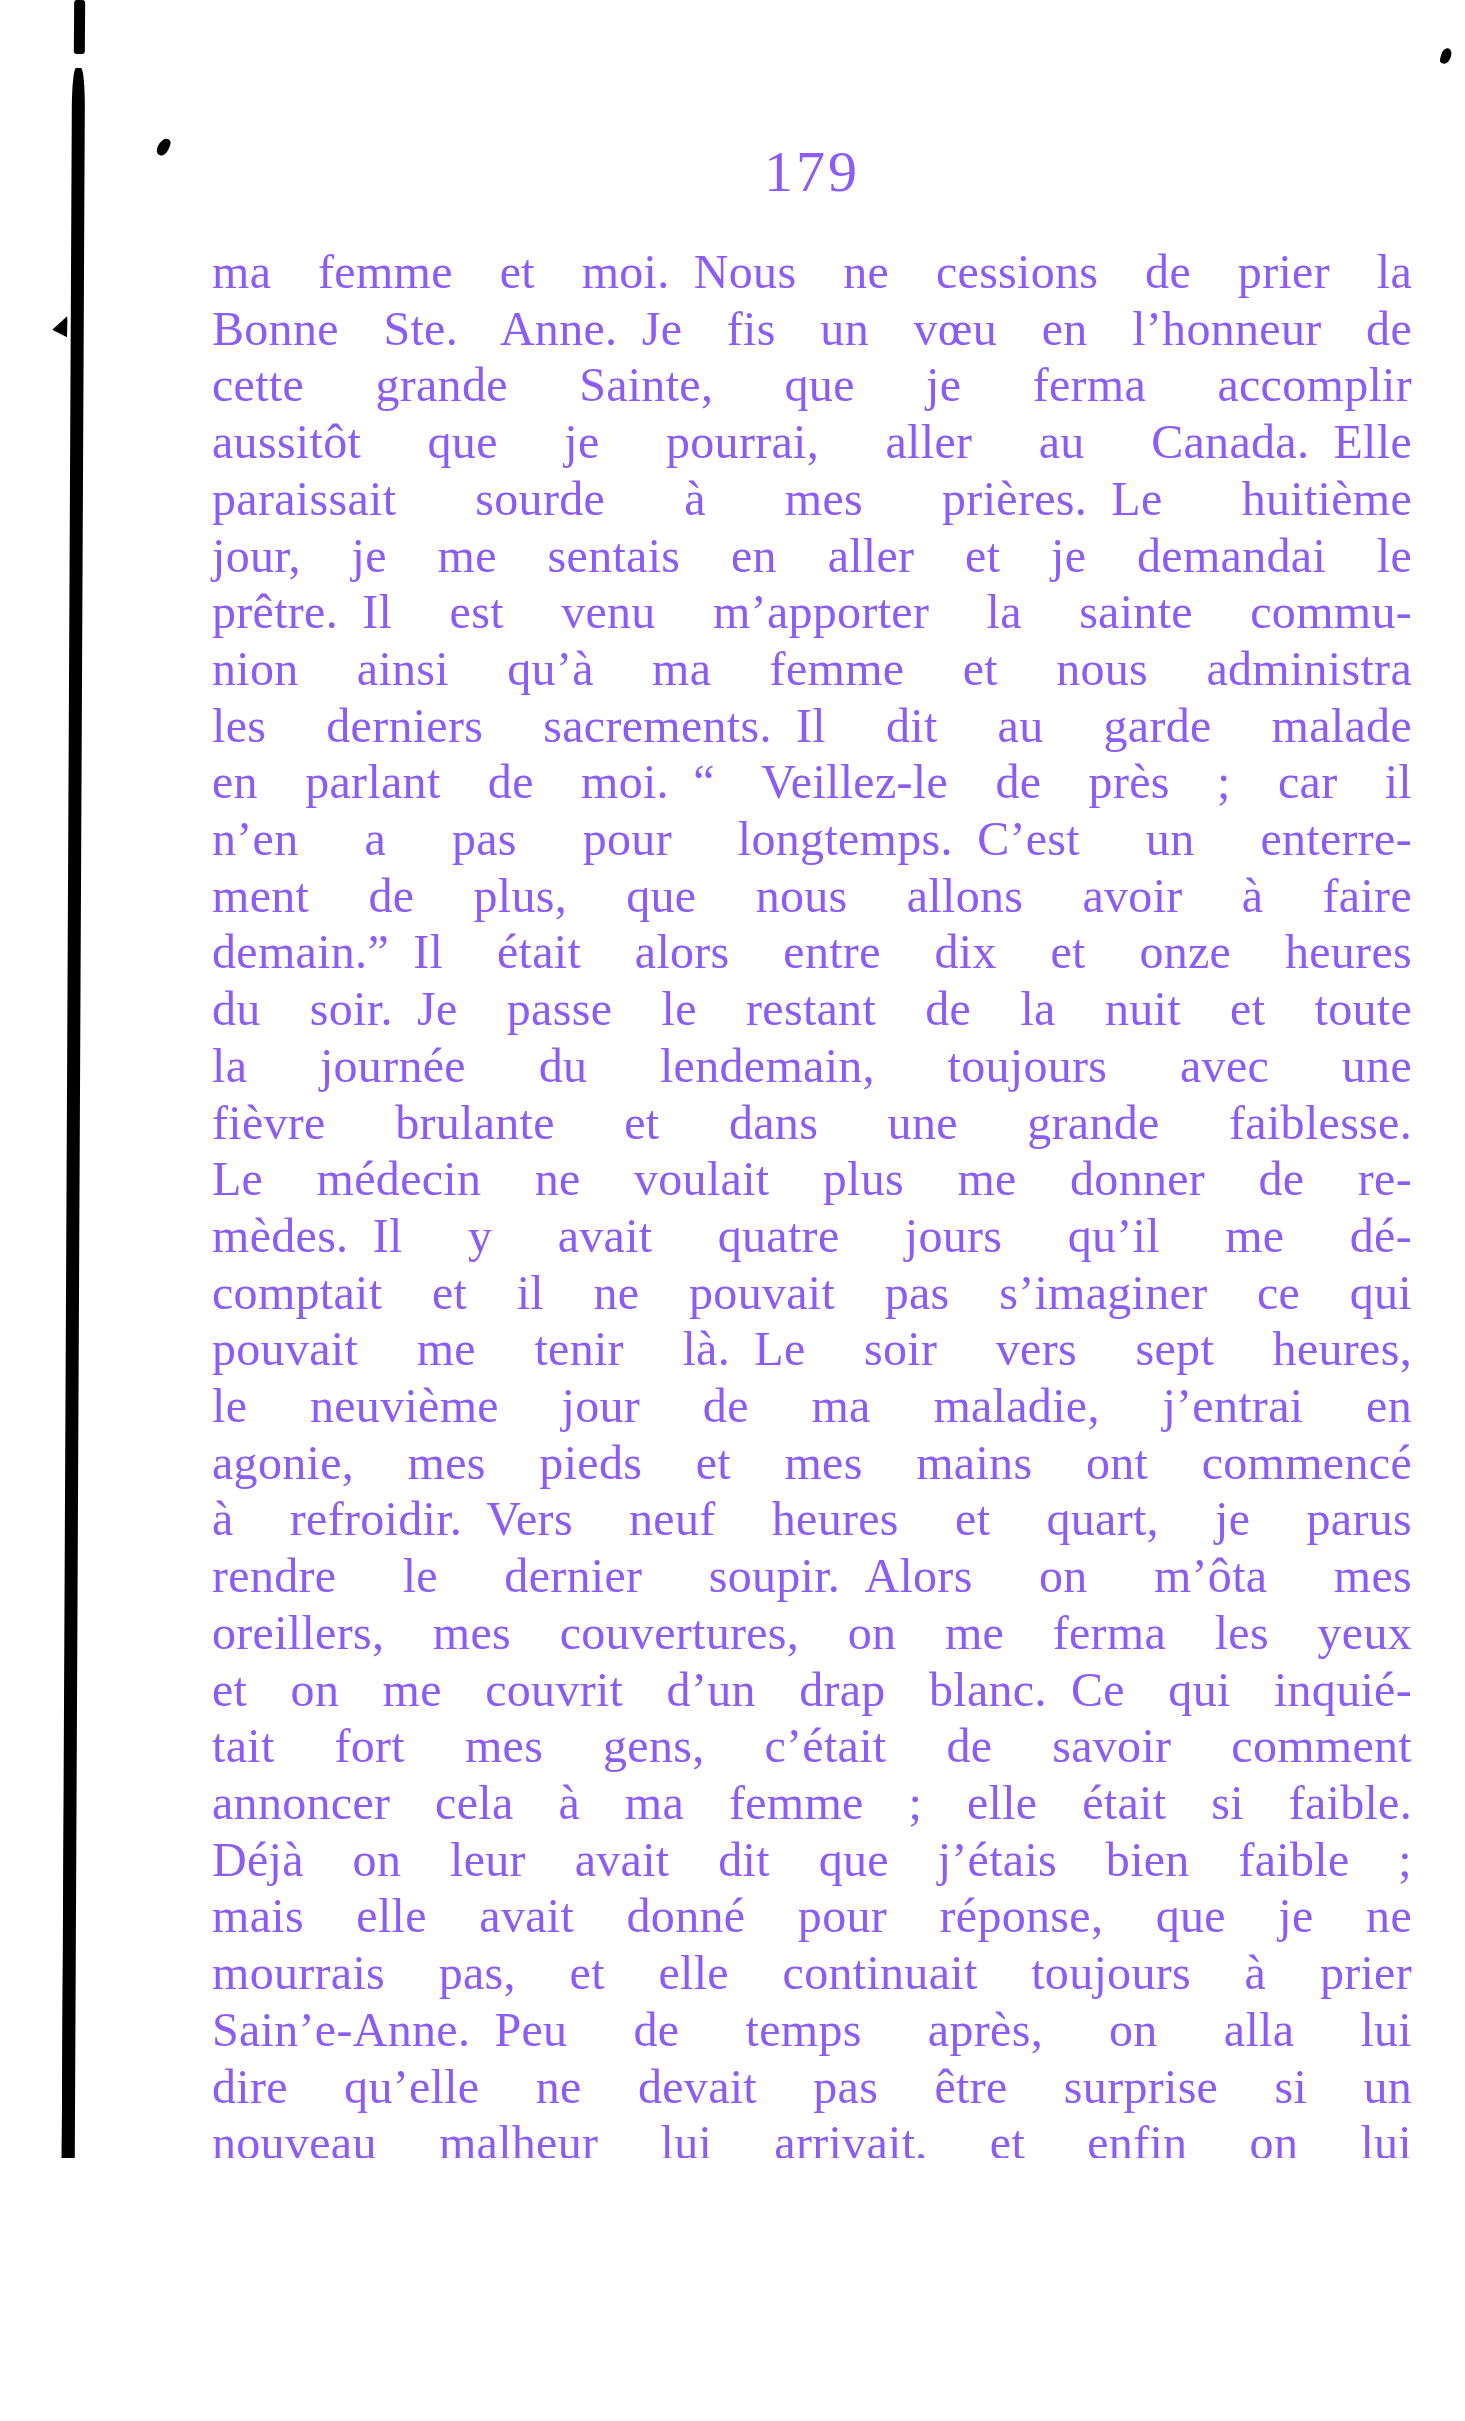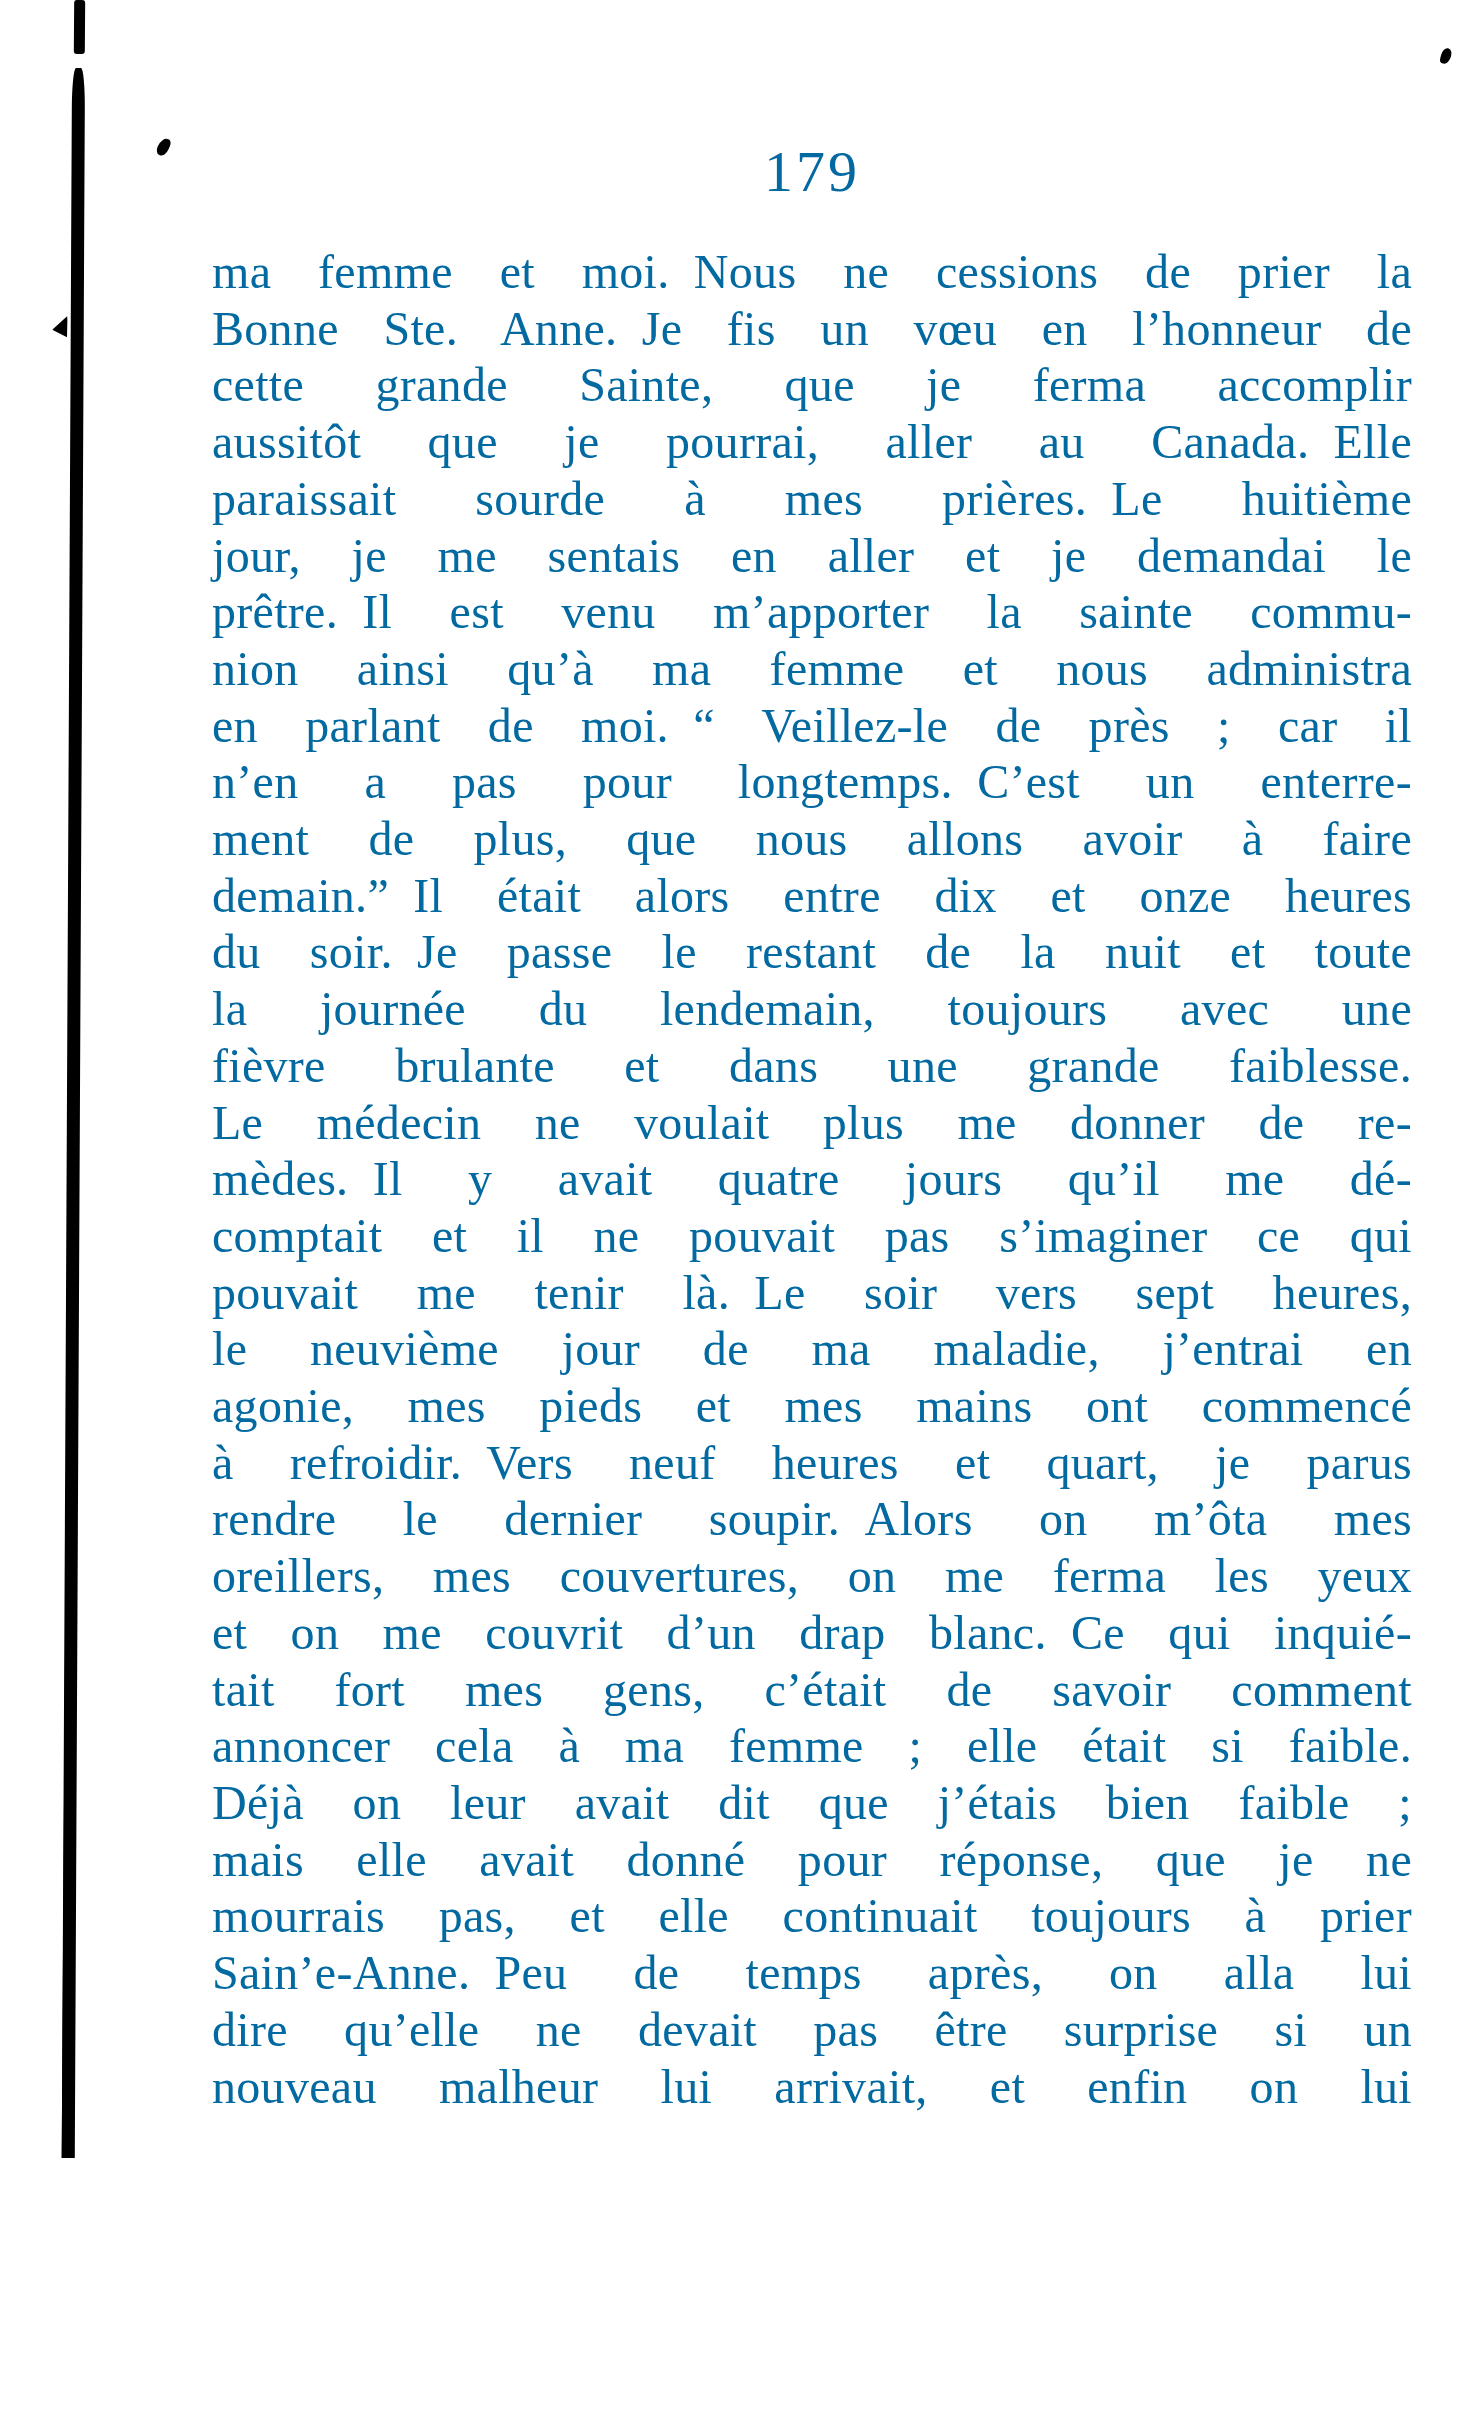--- a/index.html
+++ b/index.html
@@ -7,21 +7,21 @@
     padding: 0;
     background: #ffffff;
   }
   .page {
     position: relative;
     width: 1465px;
     height: 2158px;
     background: #ffffff;
     overflow: hidden;
     font-family: "Liberation Serif", "DejaVu Serif", serif;
-    color: #0369a1;
+    color: #8b5cf6;
   }
   
   .ink { position: absolute; background: #000; }
   .bar-top      { left: 74px;  top: 0px;     width: 11px; height: 54px;  transform: rotate(0.4deg); border-radius: 3px; }
   .bar-main     { left: 72px;  top: 68px;    width: 13px; height: 2353px; transform: rotate(0.28deg); transform-origin: top left; border-radius: 4px / 40px; }
   .bar-thick    { left: 69px;  top: 1050px;  width: 10px; height: 1371px; transform: rotate(0.38deg); transform-origin: top left; border-radius: 5px / 60px; }
   .blob-arrow   { left: 52px;  top: 317px;   width: 17px; height: 21px; clip-path: polygon(0% 55%, 100% 0%, 80% 100%); transform: rotate(-8deg); }
   .mark-apostrophe-left { left: 158px; top: 138px; width: 11px; height: 18px; border-radius: 65% 35% 55% 45%; transform: rotate(24deg); }
   .mark-speck-topright  { left: 1441px; top: 48px; width: 10px; height: 16px; border-radius: 55% 45% 60% 30%; transform: rotate(14deg); }
   .dot-bottomleft { left: 64px; top: 2318px; width: 9px; height: 9px; border-radius: 50%; }
@@ -69,20 +69,21 @@
 
   <div class="text-block">
       <div class="line">ma femme et moi. Nous ne cessions de prier la</div>
       <div class="line">Bonne Ste. Anne. Je fis un vœu en l’honneur de</div>
       <div class="line">cette grande Sainte, que je ferma accomplir</div>
       <div class="line">aussitôt que je pourrai, aller au Canada. Elle</div>
       <div class="line">paraissait sourde à mes prières. Le huitième</div>
       <div class="line">jour, je me sentais en aller et je demandai le</div>
       <div class="line">prêtre. Il est venu m’apporter la sainte commu-</div>
       <div class="line">nion ainsi qu’à ma femme et nous administra</div>
+      <div class="line">les derniers sacrements. Il dit au garde malade</div>
       <div class="line">en parlant de moi. “ Veillez-le de près ; car il</div>
       <div class="line">n’en a pas pour longtemps. C’est un enterre-</div>
       <div class="line">ment de plus, que nous allons avoir à faire</div>
       <div class="line">demain.” Il était alors entre dix et onze heures</div>
       <div class="line">du soir. Je passe le restant de la nuit et toute</div>
       <div class="line">la journée du lendemain, toujours avec une</div>
       <div class="line">fièvre brulante et dans une grande faiblesse.</div>
       <div class="line">Le médecin ne voulait plus me donner de re-</div>
       <div class="line">mèdes. Il y avait quatre jours qu’il me dé-</div>
       <div class="line">comptait et il ne pouvait pas s’imaginer ce qui</div>

